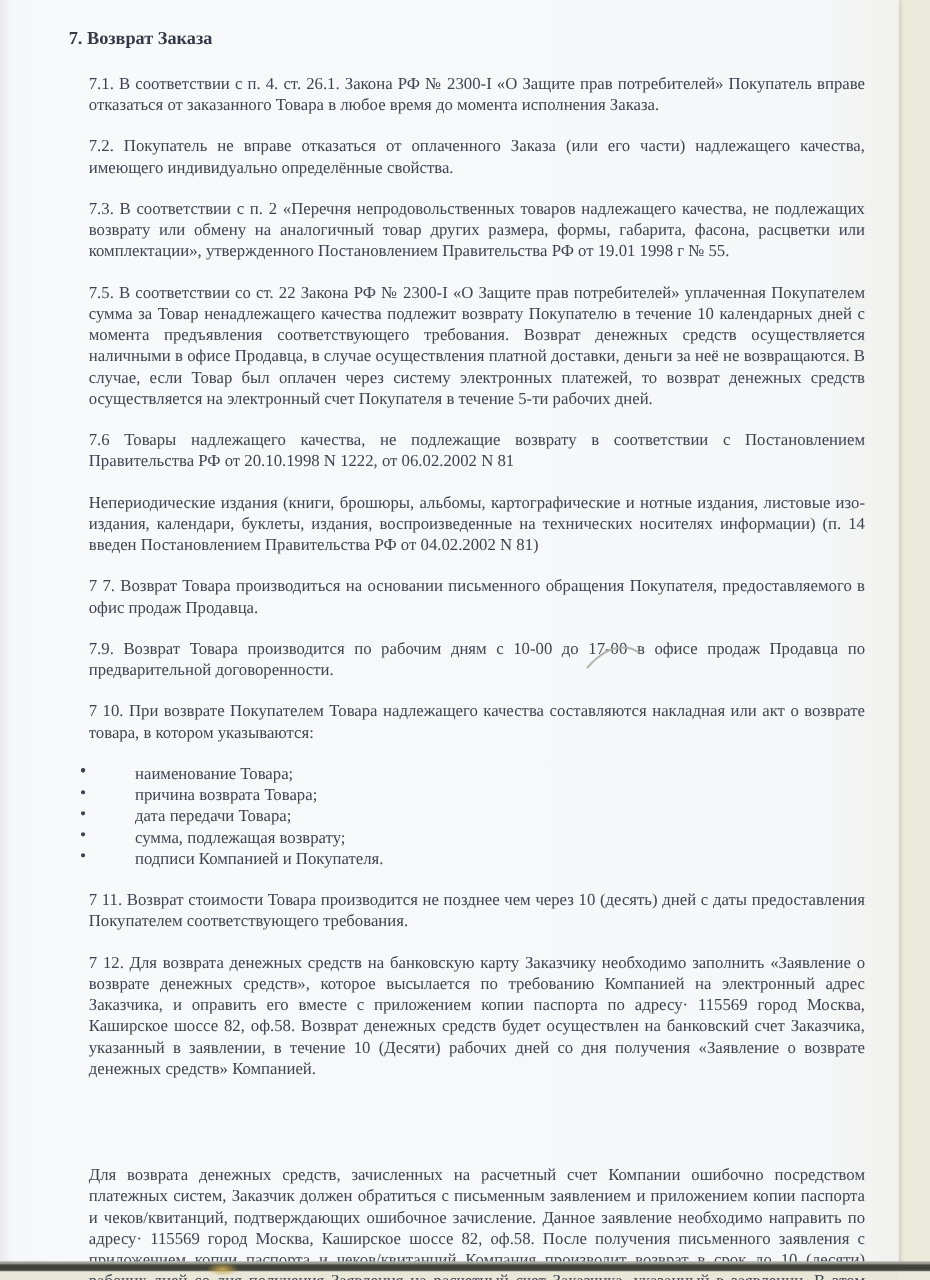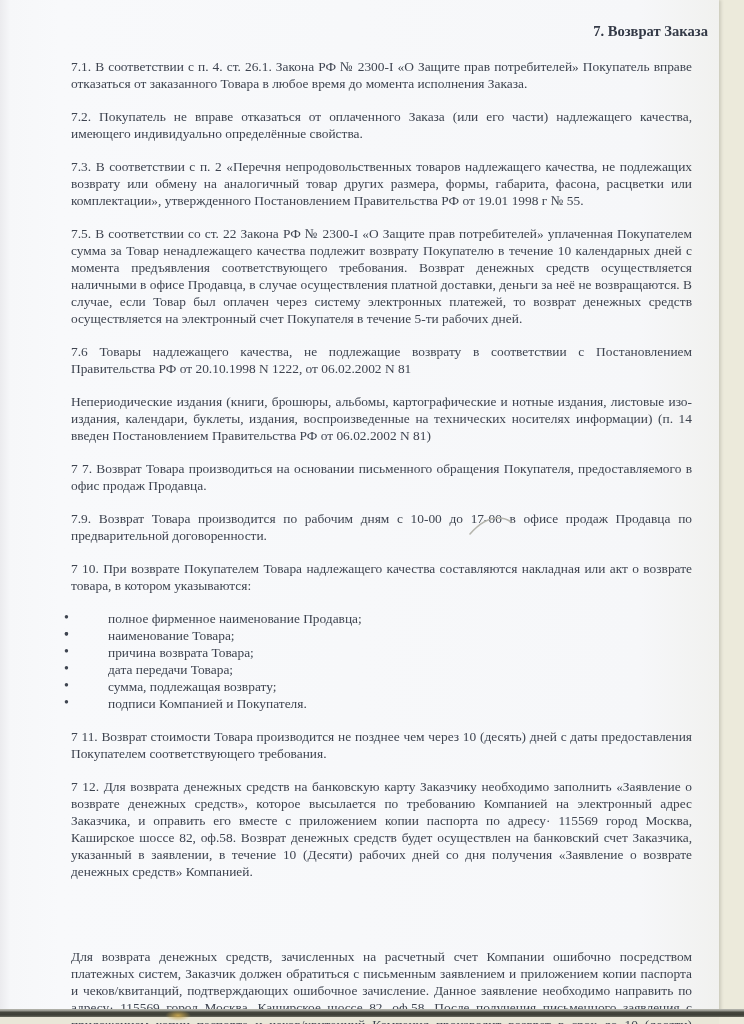--- a/index.html
+++ b/index.html
@@ -25,21 +25,21 @@
     position:absolute;left:165px;top:1010px;width:26px;height:11px;
     background:radial-gradient(ellipse at center,rgba(200,166,78,0.95) 0%,rgba(200,166,78,0) 70%);
   }
   .pen-mark{position:absolute;left:468px;top:510px;width:46px;height:28px}
   .doc{
     position:absolute;left:55px;top:21px;width:653px;
     color:#3e4450;font-size:13.4px;line-height:17px;
     text-align:justify;
   }
   .title{
-    text-align:right;font-weight:bold;font-size:14.6px;line-height:21px;
+    text-align:left;font-weight:bold;font-size:14.6px;line-height:21px;
     margin:0 0 2px 0;color:#343a47;
   }
   .para{margin:16px;padding:0}
   .gap{width:100%}
   .bullet{margin:0;padding:0 0 0 53px;position:relative;text-align:left}
   .bullet .dot{position:absolute;left:9px;top:-1px;font-size:14px}
   .italic{font-style:italic}
 </style>
 </head>
 <body>
@@ -48,25 +48,25 @@
 <div class="paper"></div>
 
 <div class="doc">
   <p class="title">7. Возврат Заказа</p>
   <div>
       <p class="para"><span>7.1. В соответствии с п. 4. ст. 26.1. Закона РФ № 2300-I «О Защите прав потребителей» Покупатель вправе отказаться от заказанного Товара в любое время до момента исполнения Заказа.</span></p>
       <p class="para"><span>7.2. Покупатель не вправе отказаться от оплаченного Заказа (или его части) надлежащего качества, имеющего индивидуально определённые свойства.</span></p>
       <p class="para"><span>7.3. В соответствии с п. 2 «Перечня непродовольственных товаров надлежащего качества, не подлежащих возврату или обмену на аналогичный товар других размера, формы, габарита, фасона, расцветки или комплектации», утвержденного Постановлением Правительства РФ от 19.01 1998 г № 55.</span></p>
       <p class="para"><span>7.5. В соответствии со ст. 22 Закона РФ № 2300-I «О Защите прав потребителей» уплаченная Покупателем сумма за Товар ненадлежащего качества подлежит возврату Покупателю в течение 10 календарных дней с момента предъявления соответствующего требования. Возврат денежных средств осуществляется наличными в офисе Продавца, в случае осуществления платной доставки, деньги за неё не возвращаются. В случае, если Товар был оплачен через систему электронных платежей, то возврат денежных средств осуществляется на электронный счет Покупателя в течение 5-ти рабочих дней.</span></p>
       <p class="para"><span>7.6 Товары надлежащего качества, не подлежащие возврату в соответствии с Постановлением Правительства РФ от 20.10.1998 N 1222, от 06.02.2002 N 81</span></p>
-      <p class="para"><span>Непериодические издания (книги, брошюры, альбомы, картографические и нотные издания, листовые изо-издания, календари, буклеты, издания, воспроизведенные на технических носителях информации) (п. 14 введен Постановлением Правительства РФ от 06.02.2002 N 81)</span></p>
+      <p class="para"><span>Непериодические издания (книги, брошюры, альбомы, картографические и нотные издания, листовые изо-издания, календари, буклеты, издания, воспроизведенные на технических носителях информации) (п. 14 введен Постановлением Правительства РФ от 04.02.2002 N 81)</span></p>
       <p class="para"><span>7 7.  Возврат Товара производиться на основании письменного обращения Покупателя, предоставляемого в офис продаж Продавца.</span></p>
       <p class="para"><span>7.9. Возврат Товара производится по рабочим дням с 10-00 до 17-00 в офисе продаж Продавца по предварительной договоренности.</span></p>
       <p class="para"><span>7 10. При возврате Покупателем Товара надлежащего качества составляются накладная или акт о возврате товара, в котором указываются:</span></p>
-      <p class="bullet"><span class="dot">•</span><span>полное фирменное наименование Продавца;</span></p>
+      <p class="bullet"><span class="dot">•</span></p>
       <p class="bullet"><span class="dot">•</span></p>
       <p class="bullet"><span class="dot">•</span><span>наименование Товара;</span></p>
       <p class="bullet"><span class="dot">•</span><span>причина возврата Товара;</span></p>
       <p class="bullet"><span class="dot">•</span><span>дата передачи Товара;</span></p>
       <p class="bullet"><span class="dot">•</span><span>сумма, подлежащая возврату;</span></p>
       <p class="bullet"><span class="dot">•</span><span>подписи Компанией и Покупателя.</span></p>
       <p class="para"><span>7 11.  Возврат стоимости Товара производится не позднее чем через 10 (десять) дней с даты предоставления Покупателем соответствующего требования.</span></p>
       <p class="para"><span>7 12.  Для возврата денежных средств на банковскую карту Заказчику необходимо заполнить «Заявление о возврате денежных средств», которое высылается по требованию Компанией на электронный адрес Заказчика, и оправить его вместе с приложением копии паспорта по адресу· 115569 город Москва, Каширское шоссе 82, оф.58. Возврат денежных средств будет осуществлен на банковский счет Заказчика, указанный в заявлении, в течение 10 (Десяти) рабочих дней со дня получения «Заявление о возврате денежных средств» Компанией.</span></p>
       <div class="gap" style="height: 36px;"></div>
       <p class="para"><span>Для возврата денежных средств, зачисленных на расчетный счет Компании ошибочно посредством платежных систем, Заказчик должен обратиться с письменным заявлением и приложением копии паспорта и чеков/квитанций, подтверждающих ошибочное зачисление. Данное заявление необходимо направить по адресу· 115569 город Москва, Каширское шоссе 82, оф.58. После получения письменного заявления с приложением копии паспорта и чеков/квитанций Компания производит возврат в срок до 10 (десяти) рабочих дней со дня получения Заявления на расчетный счет Заказчика, указанный в заявлении. В этом случае, сумма возврата будет равняться стоимости Заказа.</span></p>

